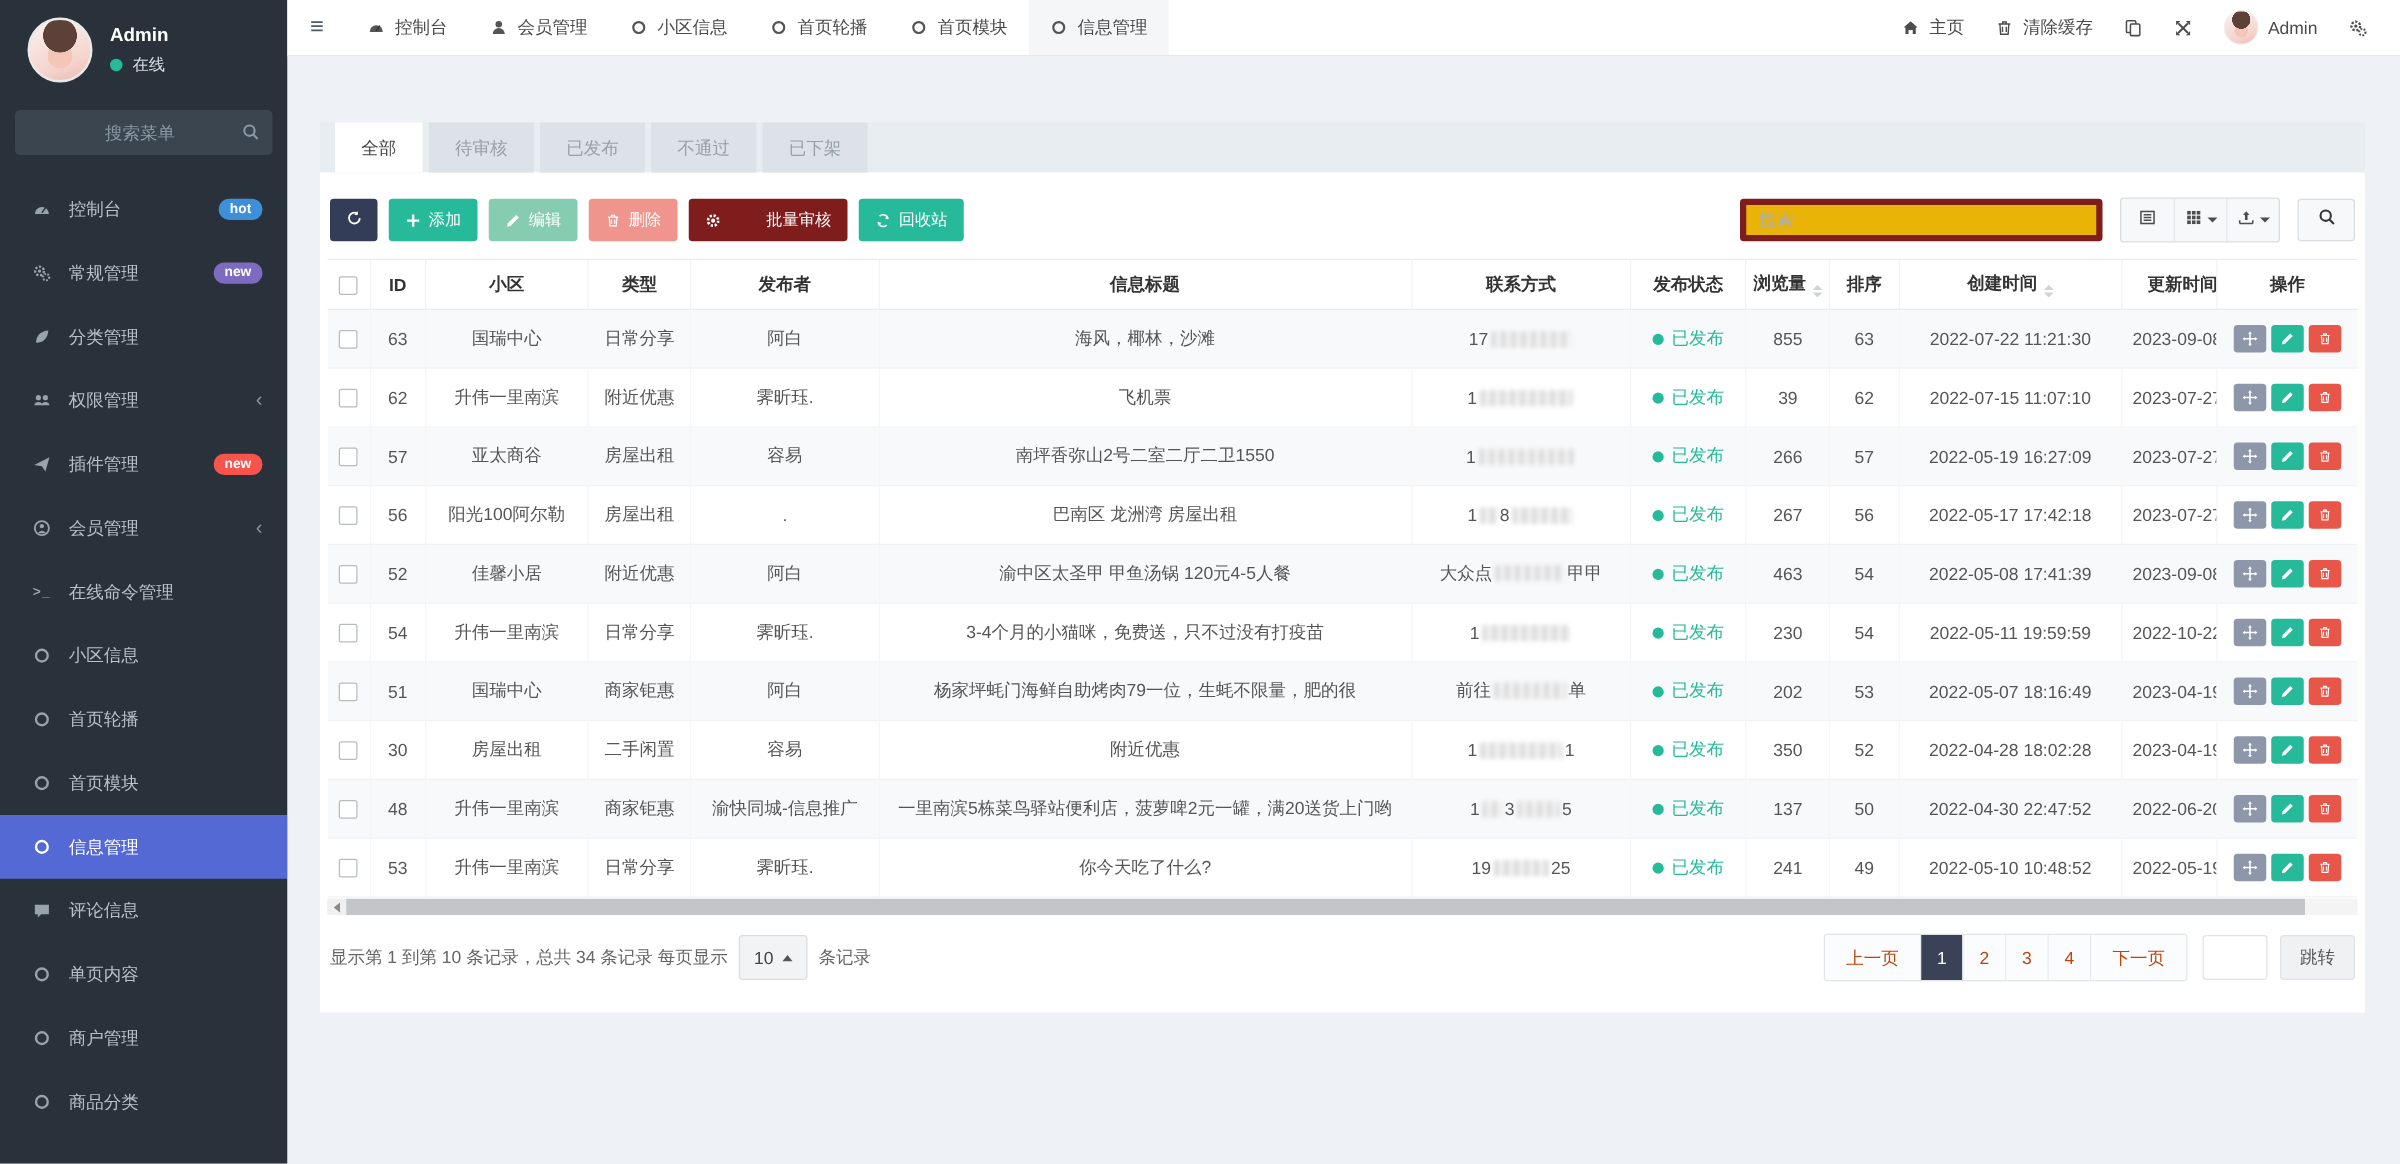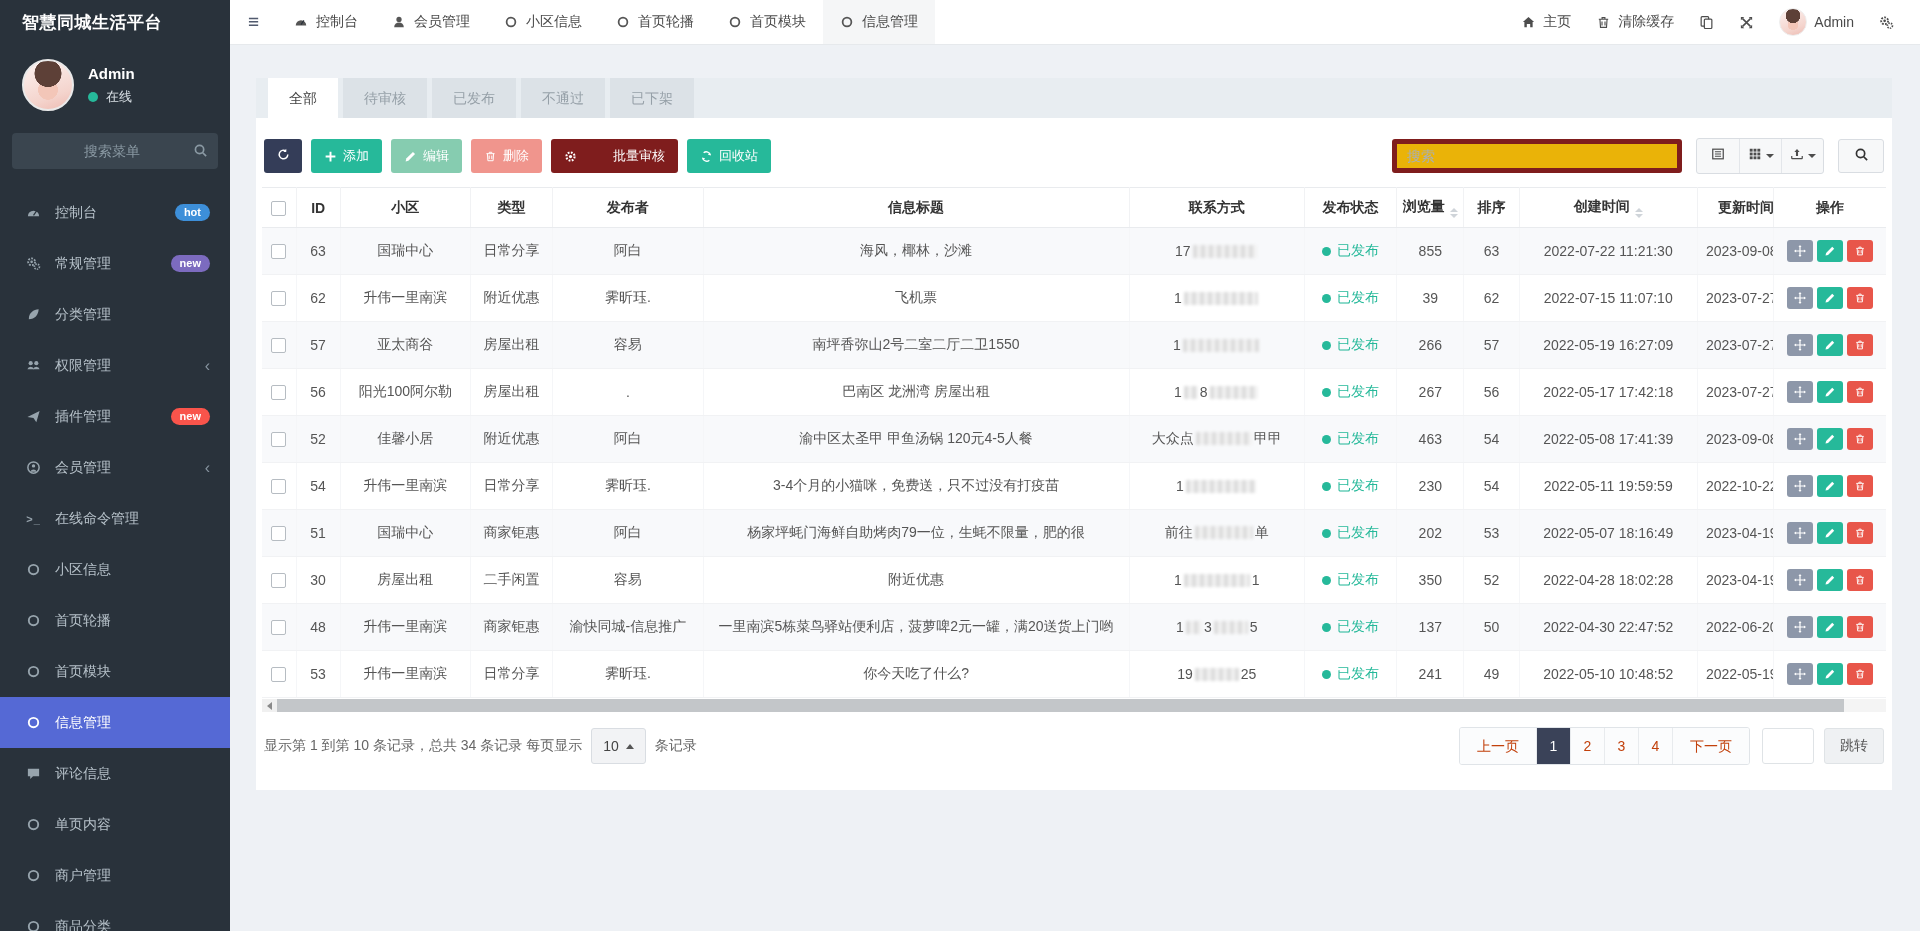--- a/index.html
+++ b/index.html
@@ -47,21 +47,21 @@
   .tr-item { display:flex; align-items:center; gap:7px; cursor:pointer; white-space:nowrap; }
   .tr-icon { width:15px; height:15px; color:#4d4d4d; display:inline-flex; }
   .tr-icon svg { width:15px; height:15px; }
   .mini-avatar { width:28px; height:28px; border-radius:50%; border:1px solid #eee;
     background:
       radial-gradient(circle at 50% 26%, #5d4037 0 31%, rgba(0,0,0,0) 32%),
       radial-gradient(circle at 50% 60%, #f3c6b8 0 26%, rgba(0,0,0,0) 27%),
       linear-gradient(160deg,#fdf3f1 0%, #f4d4cd 70%, #eebbb2 100%); }
 
   
-  .content { flex:1; padding:33px 28px 0 26px; min-width:0; }
+  .content { flex:1; padding:33px 28px 0 26px; min-width:0;margin-top:20px; }
   .tab-strip { display:flex; gap:5px; background:#e8edf1; height:40px; padding-left:12px; }
   .tab { height:40px; line-height:40px; padding:0 21px; font-size:14px; color:#96a0a8; background:#dce2e7; cursor:pointer; white-space:nowrap; }
   .tab.active { background:#fff; color:#444; }
   .panel-body { background:#fff; padding:0 6px 2px; }
 
   .toolbar { display:flex; align-items:center; padding:20px 2px 13px; }
   .btn { height:34px; border:none; border-radius:3px; color:#fff; font-size:13px; display:inline-flex; align-items:center; gap:6px; padding:0 13px; margin-right:9px; cursor:pointer; font-family:inherit; }
   .btn svg { width:13px; height:13px; }
   .btn-refresh { background:#343d58; width:38px; justify-content:center; padding:0; }
   .tb-right { margin-left:auto; display:flex; align-items:center; }
@@ -118,21 +118,20 @@
   .pg.active { background:#3a4258; color:#fff; }
   .jump-input { width:52px; height:36px; border:1px solid #dfe3e6; border-radius:3px; margin-left:12px; outline:none; padding:0 6px; font-size:14px; font-family:inherit; }
   .jump-btn { height:36px; padding:0 15px; margin-left:10px; background:#eff1f3; border:1px solid #dfe3e6; border-radius:3px; color:#555; font-size:14px; cursor:pointer; font-family:inherit; }
 </style>
 </head>
 <body>
 
 <div class="app">
 
   <aside class="sidebar">
-    <div class="brand">智慧同城生活平台</div>
     <div class="user-panel">
       <div class="avatar"></div>
       <div>
         <div class="user-name">Admin</div>
         <div class="user-status">
           <span class="dot"></span>
           <span>在线</span>
         </div>
       </div>
     </div>

